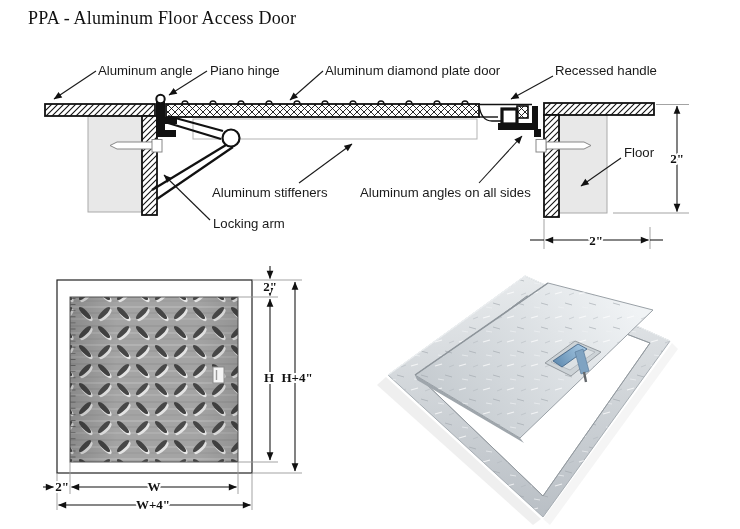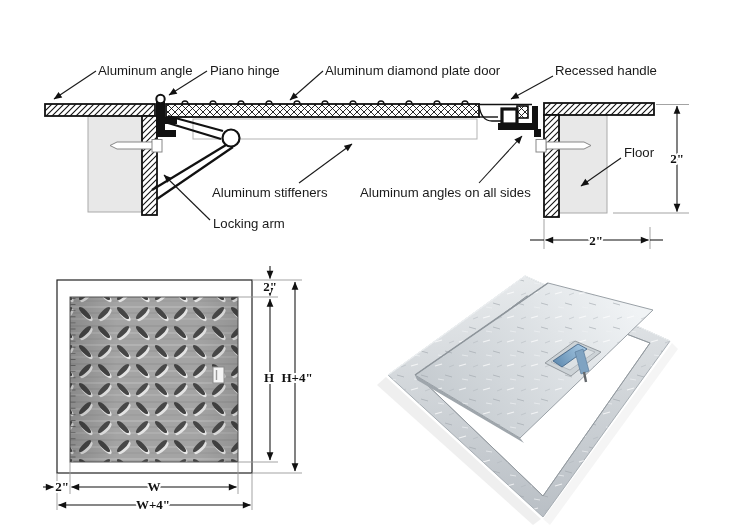--- a/index.html
+++ b/index.html
@@ -16,20 +16,21 @@
            paint-order:stroke;stroke:#ffffff;stroke-width:4px;stroke-linejoin:round;}
   .ldr{stroke:#1a1a1a;stroke-width:1.1;fill:none;}
   .dim{stroke:#111;stroke-width:1.05;fill:none;}
   .ext{stroke:#999;stroke-width:0.9;fill:none;}
   .blk{fill:#111;}
 </style>
 </head>
 <body>
 
 <div class="page">
+  <div class="title">PPA - Aluminum Floor Access Door</div>
 
   <svg width="0" height="0">
     <defs>
       <pattern id="hatch" width="6" height="6" patternUnits="userSpaceOnUse">
         <rect width="6" height="6" fill="#fff"></rect>
         <path d="M-1,7 L7,-1 M-1,1 L1,-1 M5,7 L7,5" stroke="#111" stroke-width="1.1"></path>
       </pattern>
       <pattern id="xhatch" width="7" height="7" patternUnits="userSpaceOnUse">
         <rect width="7" height="7" fill="#fff"></rect>
         <path d="M0,0 L7,7 M7,0 L0,7" stroke="#111" stroke-width="0.9"></path>

